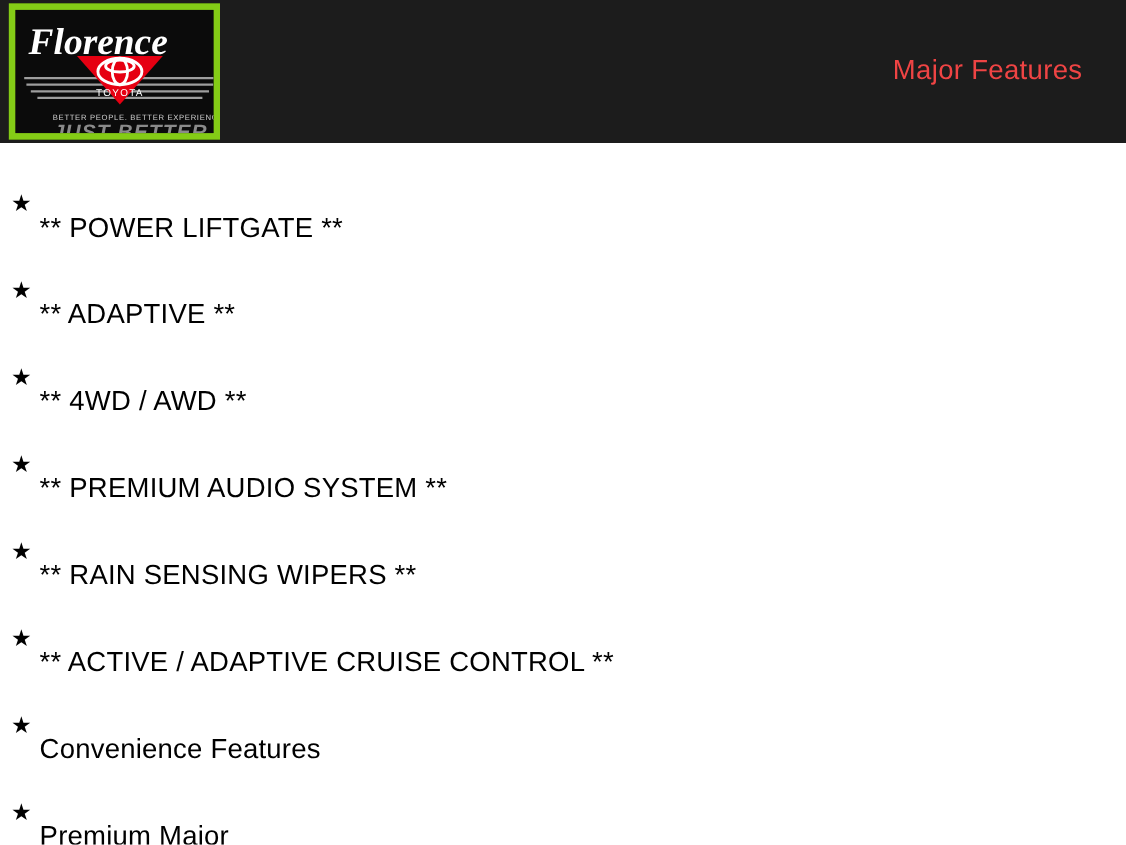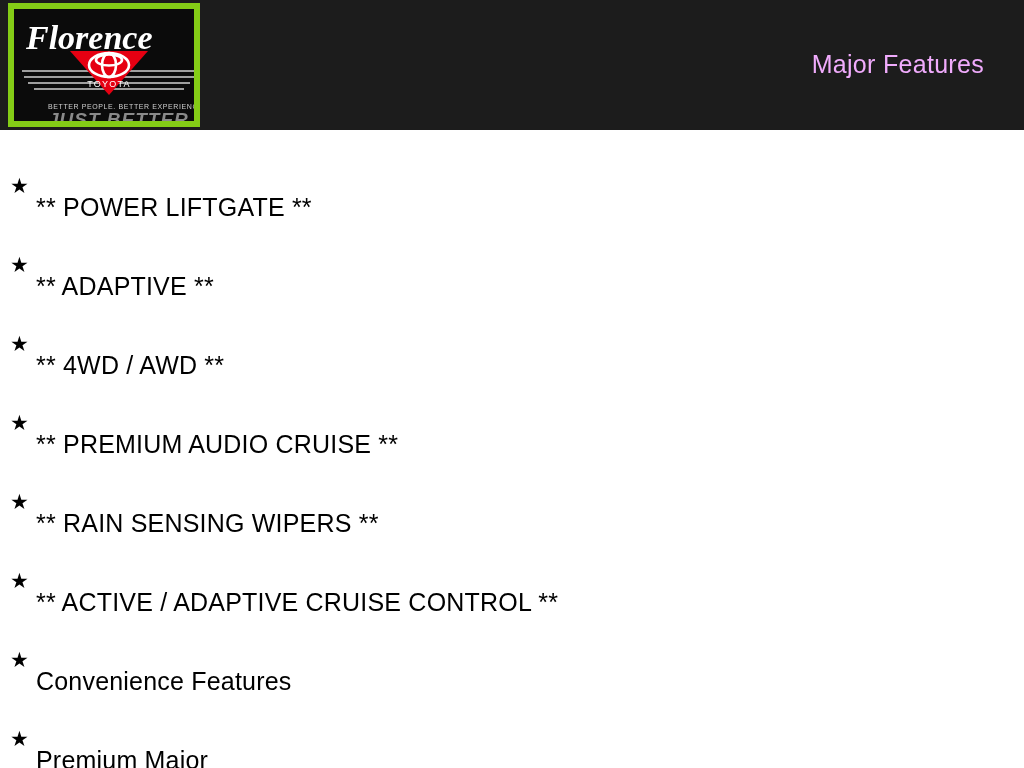--- a/index.html
+++ b/index.html
@@ -36,21 +36,21 @@
     height: 124px;
     background: #0b0b0b;
     border: 6px solid #84cc16;
     overflow: hidden;
   }
   .logo-svg { display: block; }
   .header-title {
     position: absolute;
     right: 40px;
     top: 50px;
-    color: #f0abfc;
+    color: #ef4444;
     font-size: 25px;
     letter-spacing: 0.3px;
     font-family: "Liberation Sans", sans-serif;
     white-space: nowrap;
   }
 
   
   .features {
     padding: 16px 0 0 0;
     margin: 0;
@@ -124,21 +124,21 @@
     <li class="feature-row">
       <span class="bullet-star">★</span>
       <span class="feature-text">** ADAPTIVE **</span>
     </li>
     <li class="feature-row">
       <span class="bullet-star">★</span>
       <span class="feature-text">** 4WD / AWD **</span>
     </li>
     <li class="feature-row">
       <span class="bullet-star">★</span>
-      <span class="feature-text">** PREMIUM AUDIO CRUISE **</span>
+      <span class="feature-text">** PREMIUM AUDIO SYSTEM **</span>
     </li>
     <li class="feature-row">
       <span class="bullet-star">★</span>
       <span class="feature-text">** RAIN SENSING WIPERS **</span>
     </li>
     <li class="feature-row">
       <span class="bullet-star">★</span>
       <span class="feature-text">** ACTIVE / ADAPTIVE CRUISE CONTROL **</span>
     </li>
     <li class="feature-row">

